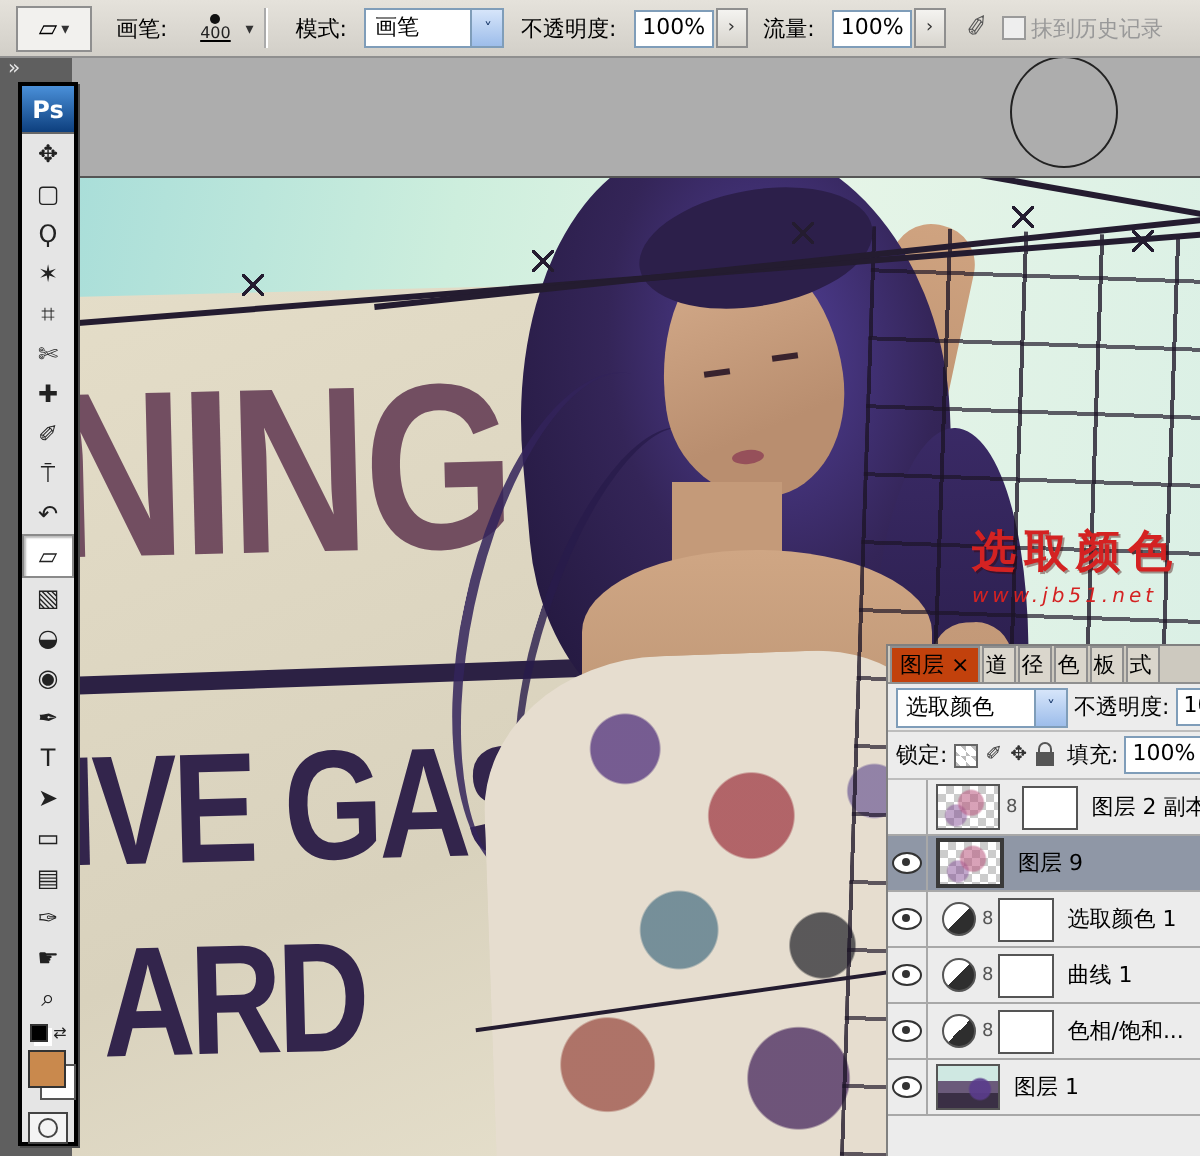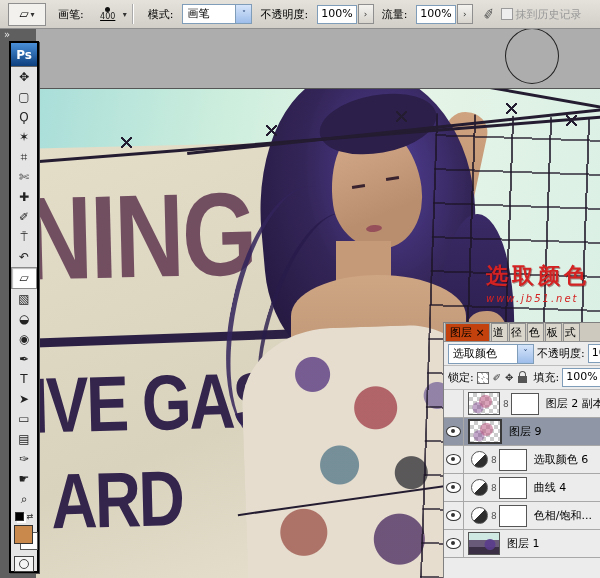--- a/index.html
+++ b/index.html
@@ -316,30 +316,30 @@
       <span class="thumb checker sel-frame"></span>
       <span class="layer-name">图层 9</span>
     </div>
     <div class="layer-row">
       <span class="eye-cell">
           <span class="eye"></span>
         </span>
       <span class="adj-icon"></span>
       <span class="link8">8</span>
       <span class="mask-thumb"></span>
-      <span class="layer-name">选取颜色 6</span>
+      <span class="layer-name">选取颜色 1</span>
     </div>
     <div class="layer-row">
       <span class="eye-cell">
           <span class="eye"></span>
         </span>
       <span class="adj-icon"></span>
       <span class="link8">8</span>
       <span class="mask-thumb"></span>
-      <span class="layer-name">曲线 4</span>
+      <span class="layer-name">曲线 1</span>
     </div>
     <div class="layer-row">
       <span class="eye-cell">
           <span class="eye"></span>
         </span>
       <span class="adj-icon"></span>
       <span class="link8">8</span>
       <span class="mask-thumb"></span>
       <span class="layer-name">色相/饱和...</span>
     </div>

